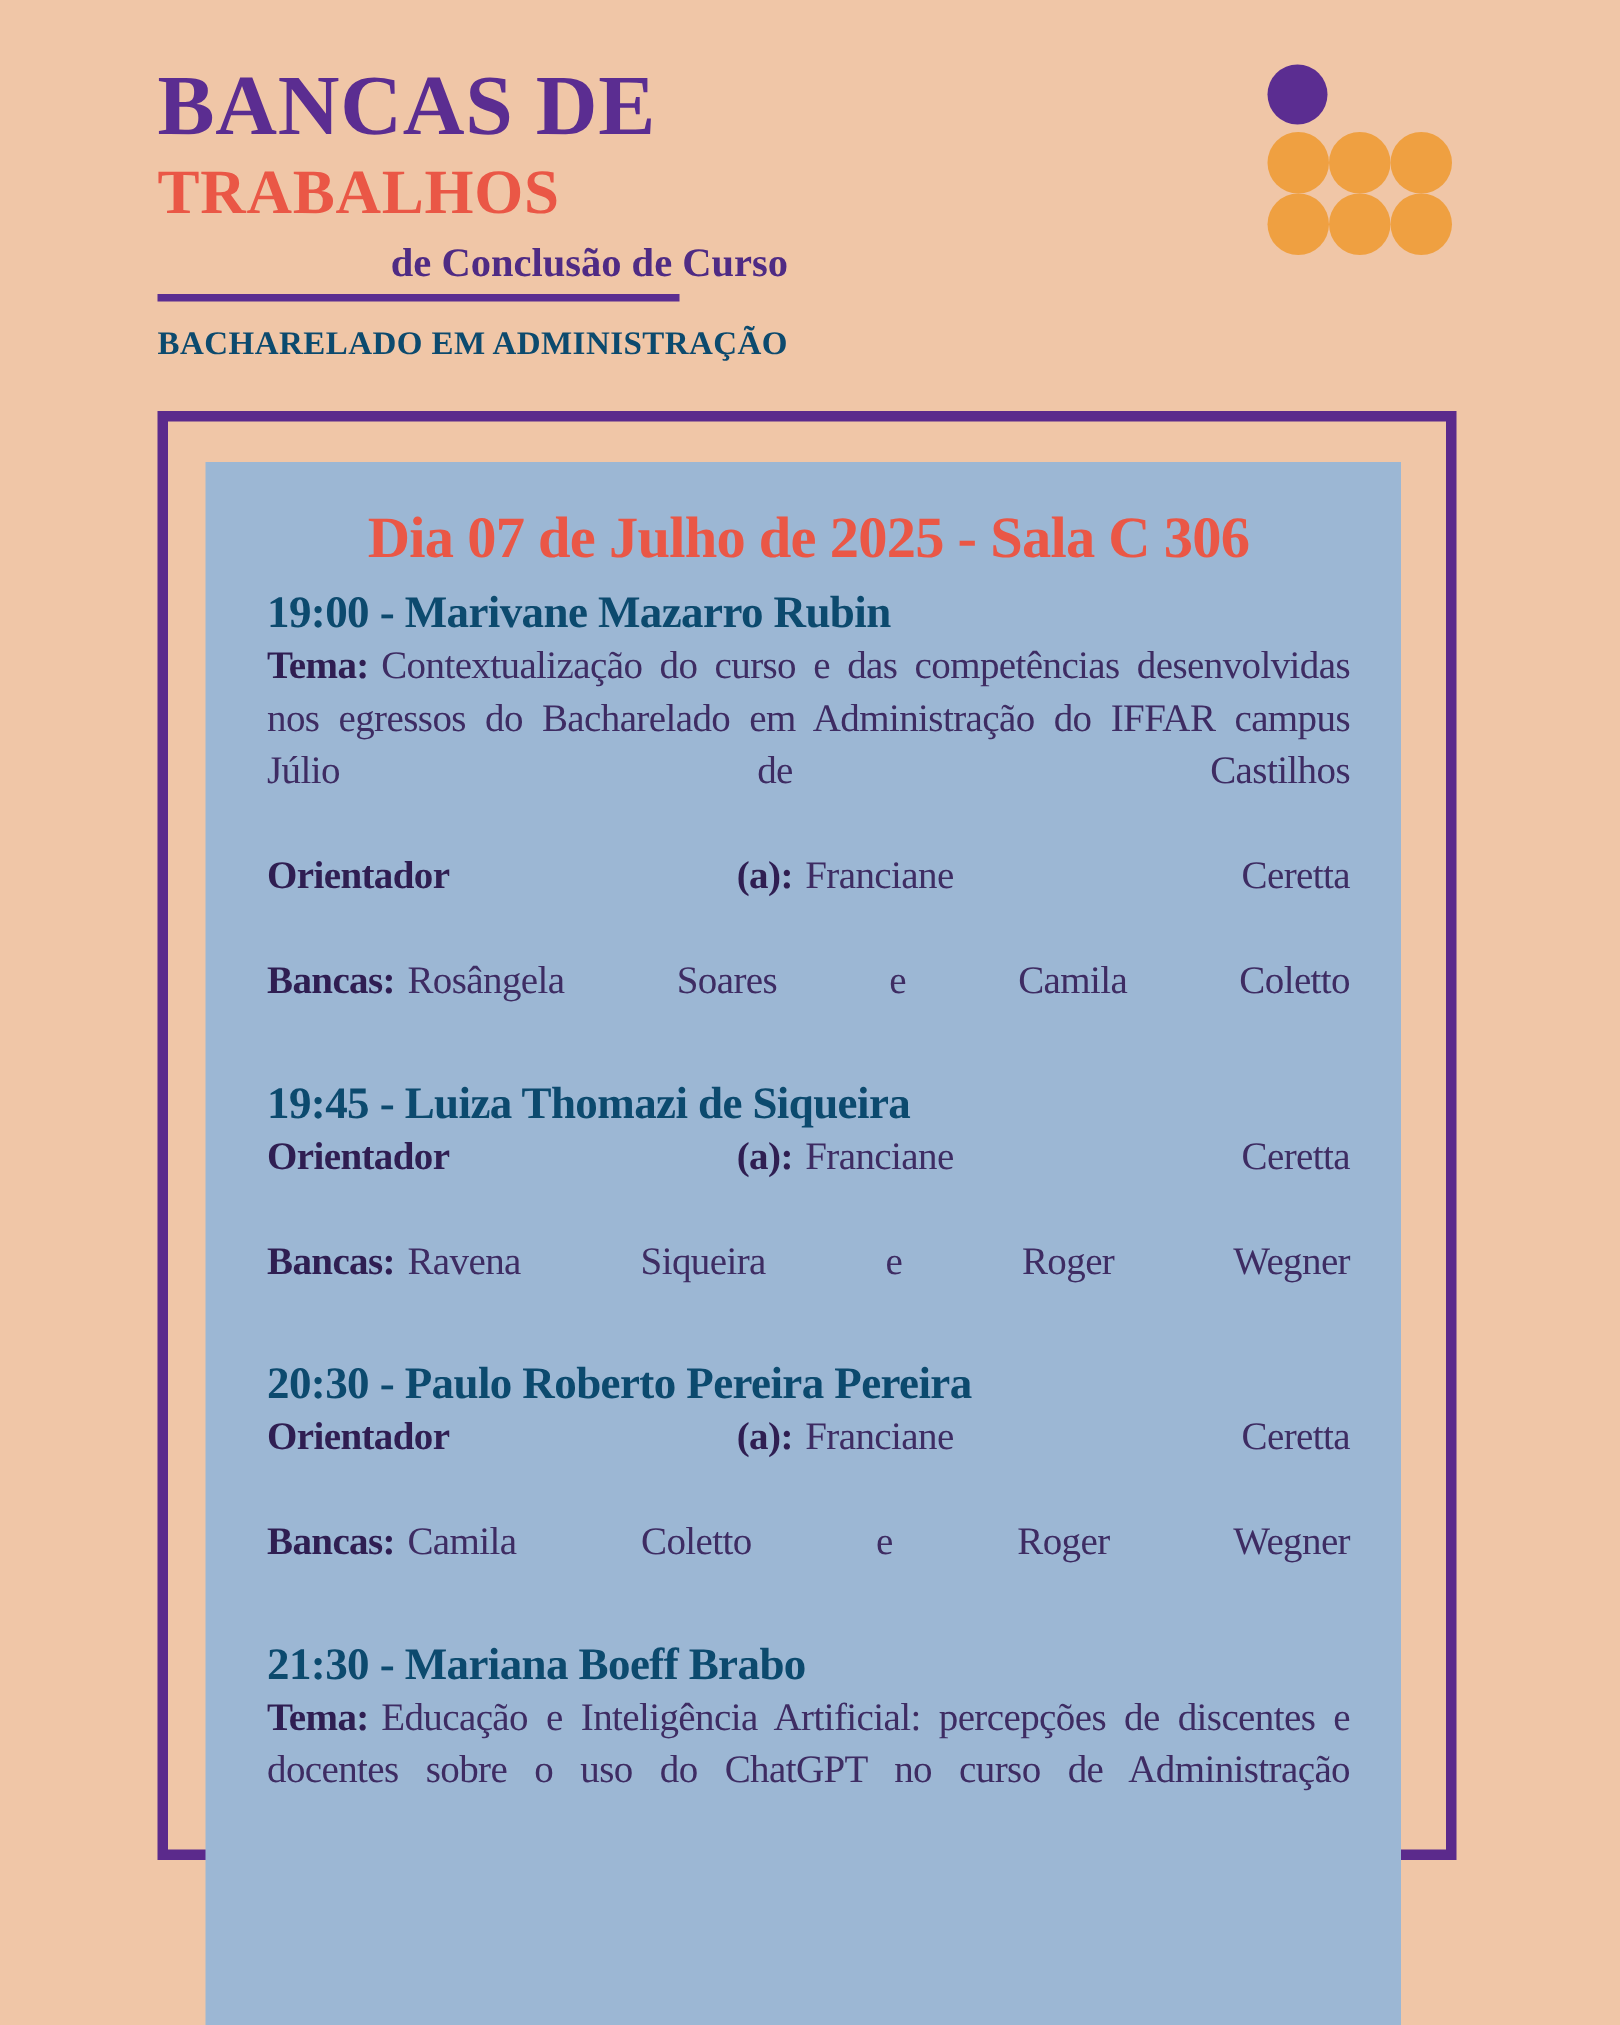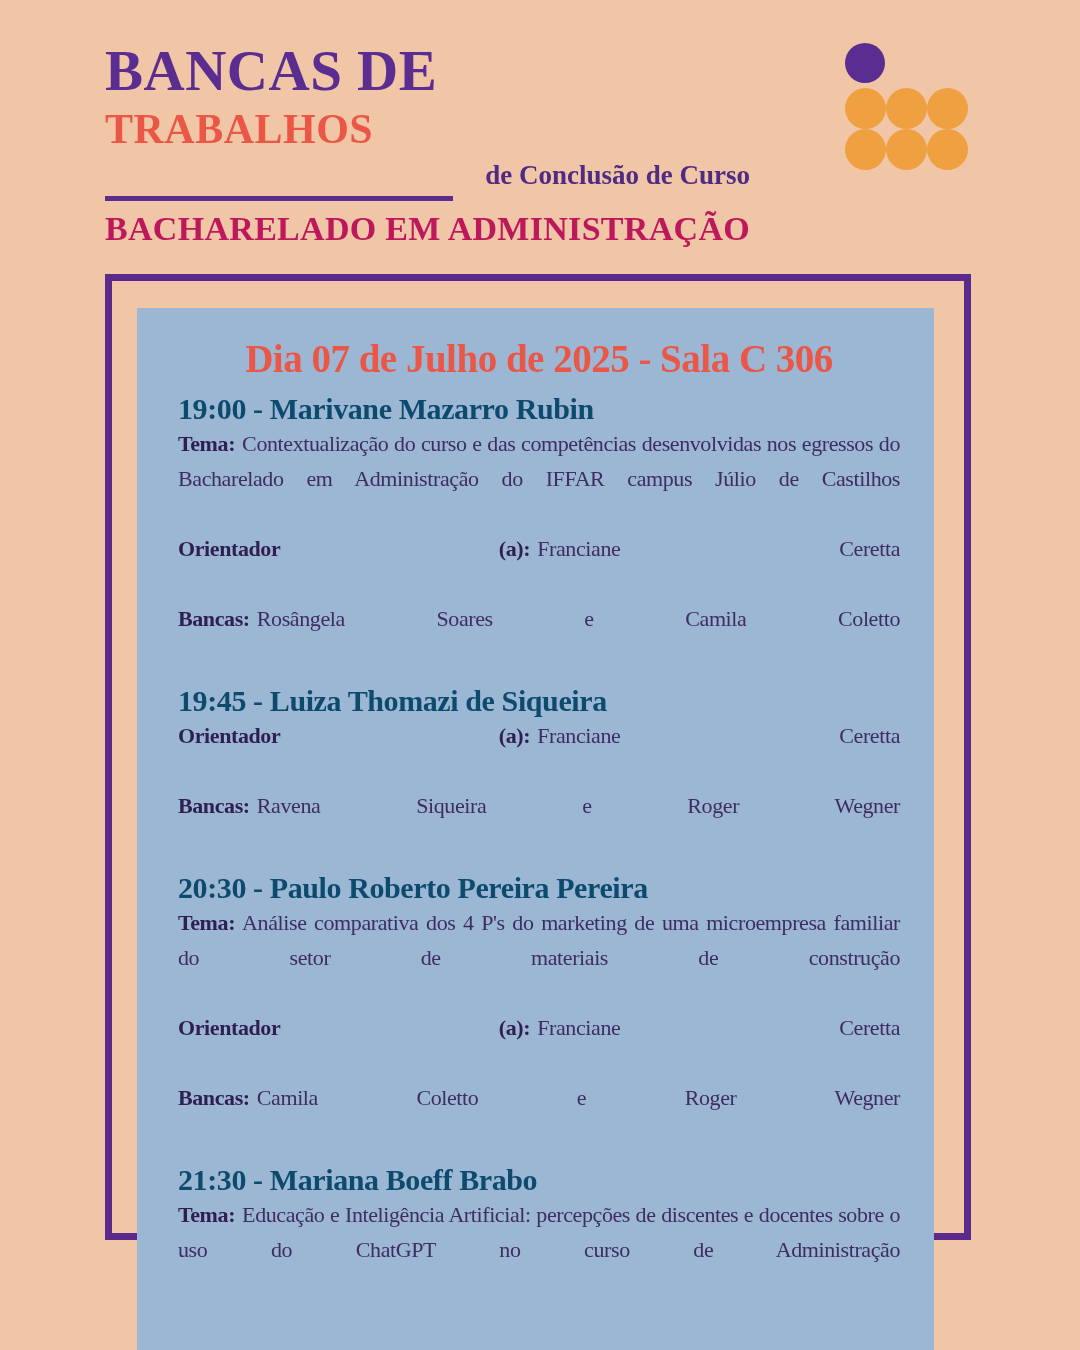--- a/index.html
+++ b/index.html
@@ -22,22 +22,22 @@
     color:#ea5746;line-height:58px;
   }
   .subtitle{
     font-size:27px;font-weight:bold;color:#4f2b84;
     line-height:30px;margin-top:2px;text-align:right;
   }
   .underline{
     width:348px;height:5px;background:#5b2d91;margin-top:6px;
   }
   .program{
-    font-size:34px;font-weight:bold;letter-spacing:.3px;
-    color:#be185d;margin-top:9px;line-height:38px;
+    font-size:22px;font-weight:bold;letter-spacing:.3px;
+    color:#0c4a6e;margin-top:9px;line-height:38px;
   }
 
   
   .dots{position:absolute;left:845px;top:43px;width:124px;}
   .dot-purple{
     width:40px;height:40px;border-radius:50%;
     background:#5b2d91;margin-bottom:5px;
   }
   .dot-grid{display:grid;grid-template-columns:repeat(3,41px);grid-auto-rows:41px;}
   .dot-orange{width:41px;height:41px;border-radius:50%;background:#efa041;}
@@ -62,21 +62,21 @@
     letter-spacing:-.5px;
   }
 
   .entry{margin-bottom:12px;}
   .entry p{margin:0;}
   .name{
     font-size:30px;font-weight:bold;color:#0c4a6e;
     line-height:35px;letter-spacing:-.4px;
   }
   .line{
-    font-size:22px;color:#3e2c63;line-height:35px;
+    font-size:26px;color:#3e2c63;line-height:35px;
     text-align:justify;letter-spacing:-.4px;
   }
   .line:after{content:"";display:inline-block;width:100%;}
   .lbl{font-weight:bold;color:#2f1e52;margin-right:.32em;}
 </style>
 </head>
 <body>
 
 <div class="poster">
 
@@ -114,21 +114,20 @@
     </div>
 
     <div class="entry">
       <p class="name">19:45 - Luiza Thomazi de Siqueira</p>
       <p class="line"><span class="lbl">Orientador (a):</span><span>Franciane Ceretta</span></p>
       <p class="line"><span class="lbl">Bancas:</span><span>Ravena Siqueira e Roger Wegner</span></p>
     </div>
 
     <div class="entry">
       <p class="name">20:30 - Paulo Roberto Pereira Pereira</p>
-      <p class="line"><span class="lbl">Tema:</span><span>Análise comparativa dos 4 P's do marketing de uma microempresa familiar do setor de materiais de construção</span></p>
       <p class="line"><span class="lbl">Orientador (a):</span><span>Franciane Ceretta</span></p>
       <p class="line"><span class="lbl">Bancas:</span><span>Camila Coletto e Roger Wegner</span></p>
     </div>
 
     <div class="entry">
       <p class="name">21:30 - Mariana Boeff Brabo</p>
       <p class="line"><span class="lbl">Tema:</span><span>Educação e Inteligência Artificial: percepções de discentes e docentes sobre o uso do ChatGPT no curso de Administração</span></p>
 
     </div>
 

